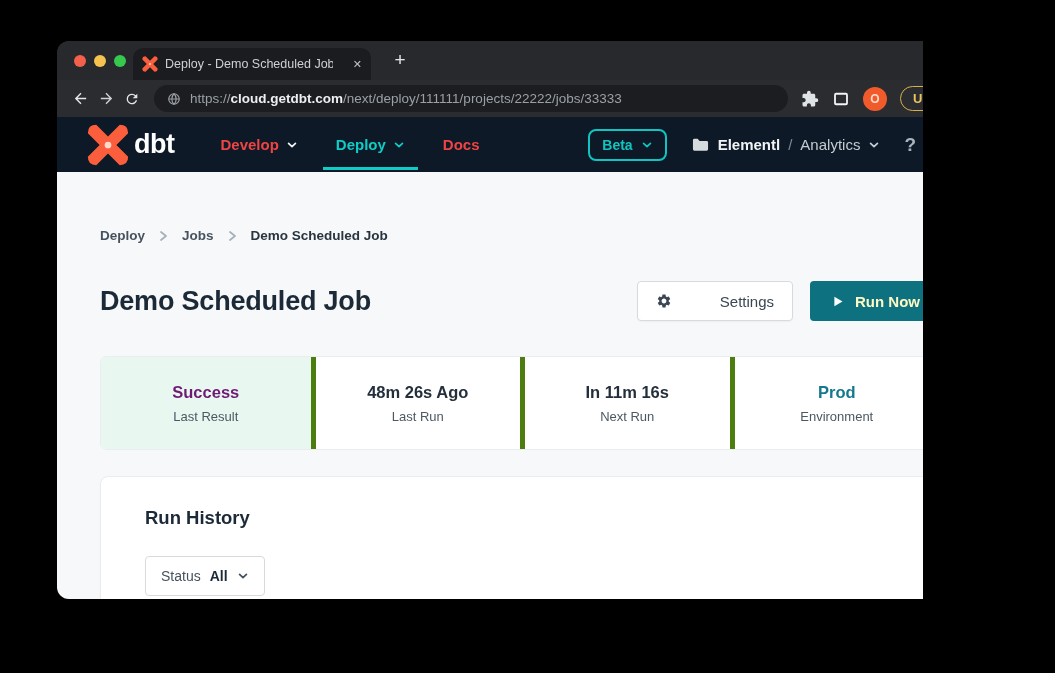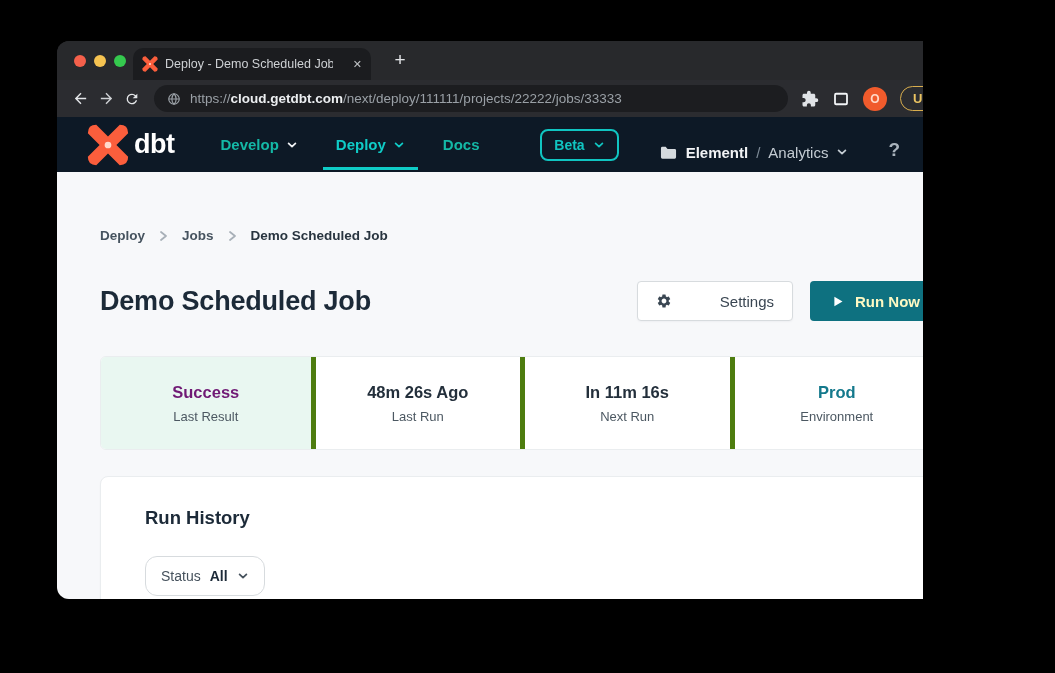--- a/index.html
+++ b/index.html
@@ -39,26 +39,26 @@
                  align-items:center; gap:7px; padding:0 8px 0 12px; color:#ecc562;
                  font-size:13px; font-weight:600; }
   .update-pill .kebab { font-size:13px; letter-spacing:0; color:#ecc562; }
 
   
   .navbar { height:55px; background:#0d1926; display:flex; align-items:center;
             padding:0 40px 0 30px; flex:none; position:relative; }
   .brand { display:flex; align-items:center; gap:5px; }
   .brand-word { color:#fff; font-size:27px; font-weight:700; letter-spacing:-.5px; }
   .menu { display:flex; gap:38px; margin-left:46px; }
-  .nav-item { position:relative; display:flex; align-items:center; gap:7px; color:#14b8a6;
+  .nav-item { position:relative; display:flex; align-items:center; gap:7px; color:#ef4444;
               font-size:15px; font-weight:700; cursor:pointer; }
   .nav-item.active { color:#0fccc7; }
   .nav-item.active::after { content:""; position:absolute; left:-13px; right:-13px; bottom:-17px;
                             height:3px; background:#0fccc7; }
-  .nav-right { margin-left:auto; display:flex; align-items:flex-end; gap:40px; }
+  .nav-right { margin-left:auto; display:flex; align-items:center; gap:24px; }
   .beta-pill { border:2px solid #10c5c1; border-radius:8px; color:#10c5c1; font-size:14px;
                font-weight:700; height:32px; display:flex; align-items:center; gap:8px; padding:0 12px; }
   .proj { display:flex; align-items:center; gap:8px; font-size:15px; }
   .proj .account { color:#f1f3f5; font-weight:700; }
   .proj .sep { color:#7f8c98; }
   .proj .name { color:#c4ccd3; font-weight:400; }
   .help-q { color:#a9b3bc; font-size:19px; font-weight:700; }
 
   
   .content { flex:1; background:#f7f8fa; position:relative; overflow:hidden; }
@@ -91,21 +91,21 @@
   .stat .value { font-size:16.5px; font-weight:700; color:#232f3b; }
   .stat .label { font-size:13px; color:#4c5862; }
   .stat.success { background:#e9f7f1; }
   .stat.success .value { color:#701a75; }
   .stat.env .value { color:#14798c; }
 
   .run-card { margin-top:26px; width:840px; height:280px; background:#fff; border-radius:8px;
               border:1px solid #eaedef; padding:30px 44px; box-shadow:0 1px 2px rgba(20,30,40,.03); }
   .run-title { font-size:18.5px; font-weight:700; color:#1c2a38; }
   .status-filter { margin-top:27px; display:inline-flex; align-items:center; gap:9px; height:40px;
-                   padding:0 15px; background:#fff; border:1px solid #d7dbde; border-radius:12px;
+                   padding:0 15px; background:#fff; border:1px solid #d7dbde; border-radius:4px;
                    font-size:14px; color:#46525d; cursor:pointer; }
   .status-filter .val { font-weight:700; color:#1c2a38; }
 
   svg { display:block; }
 </style>
 </head>
 <body>
 
 <div class="stage">
   <div class="window">

